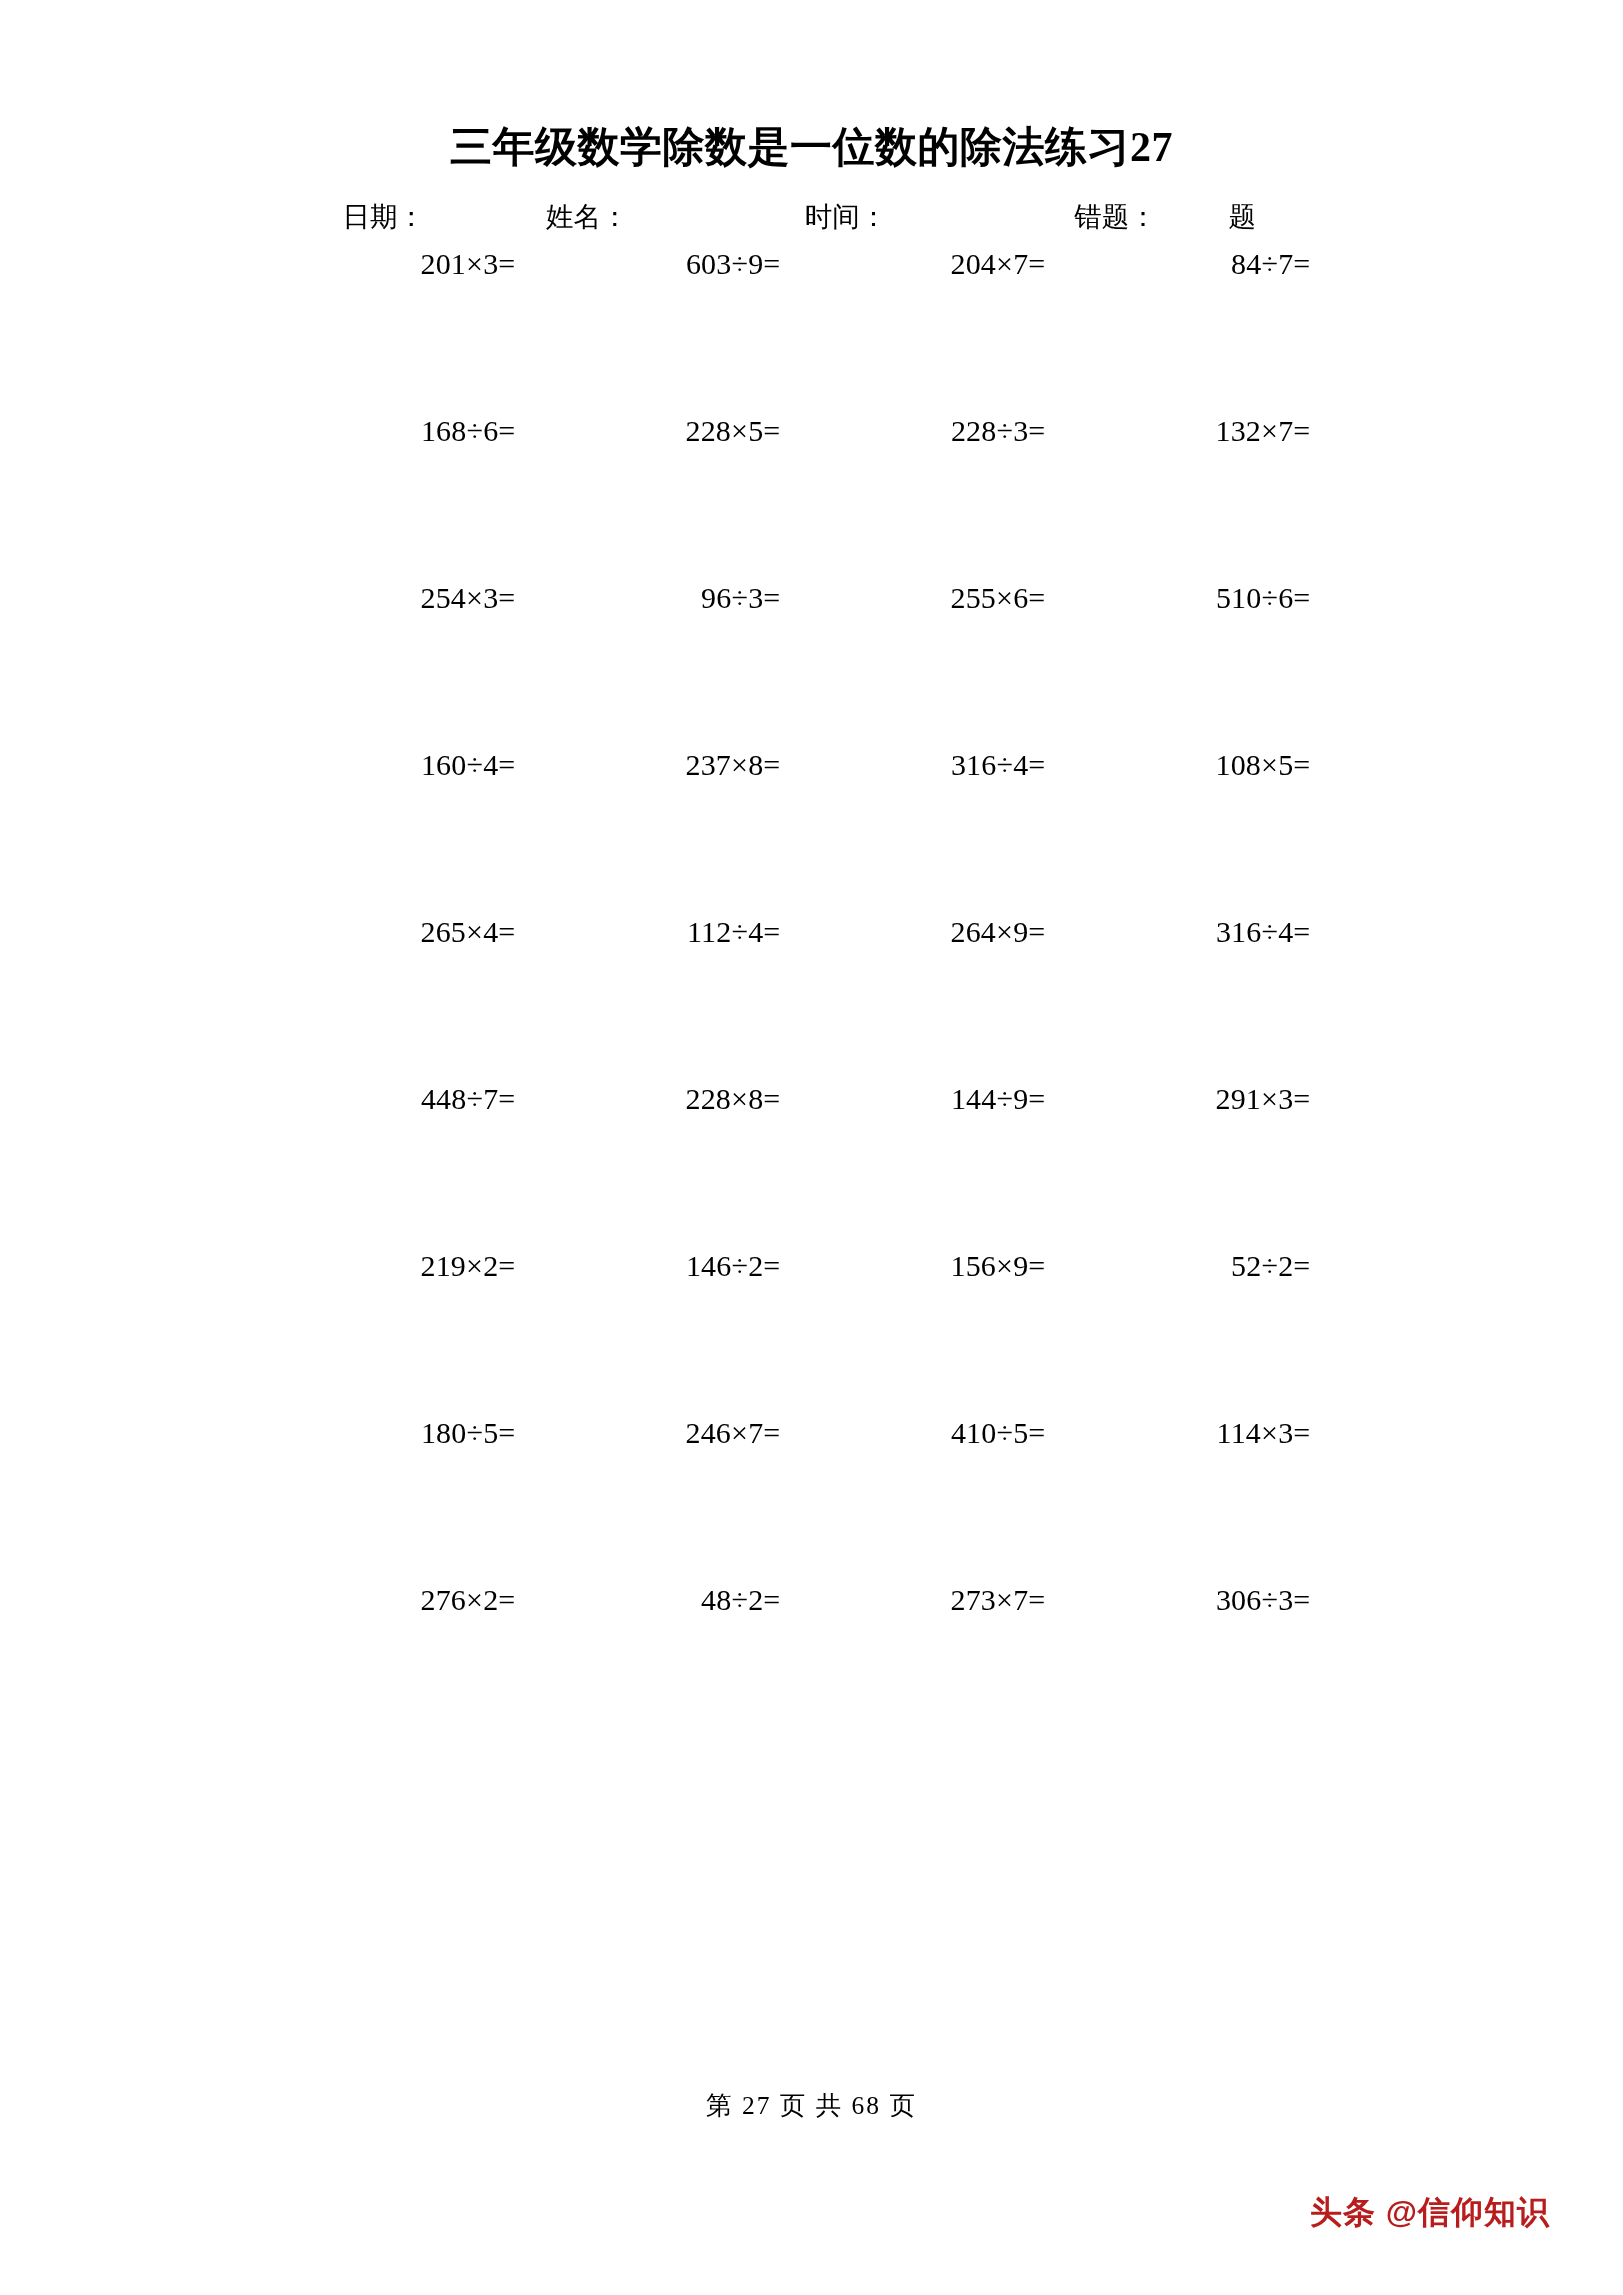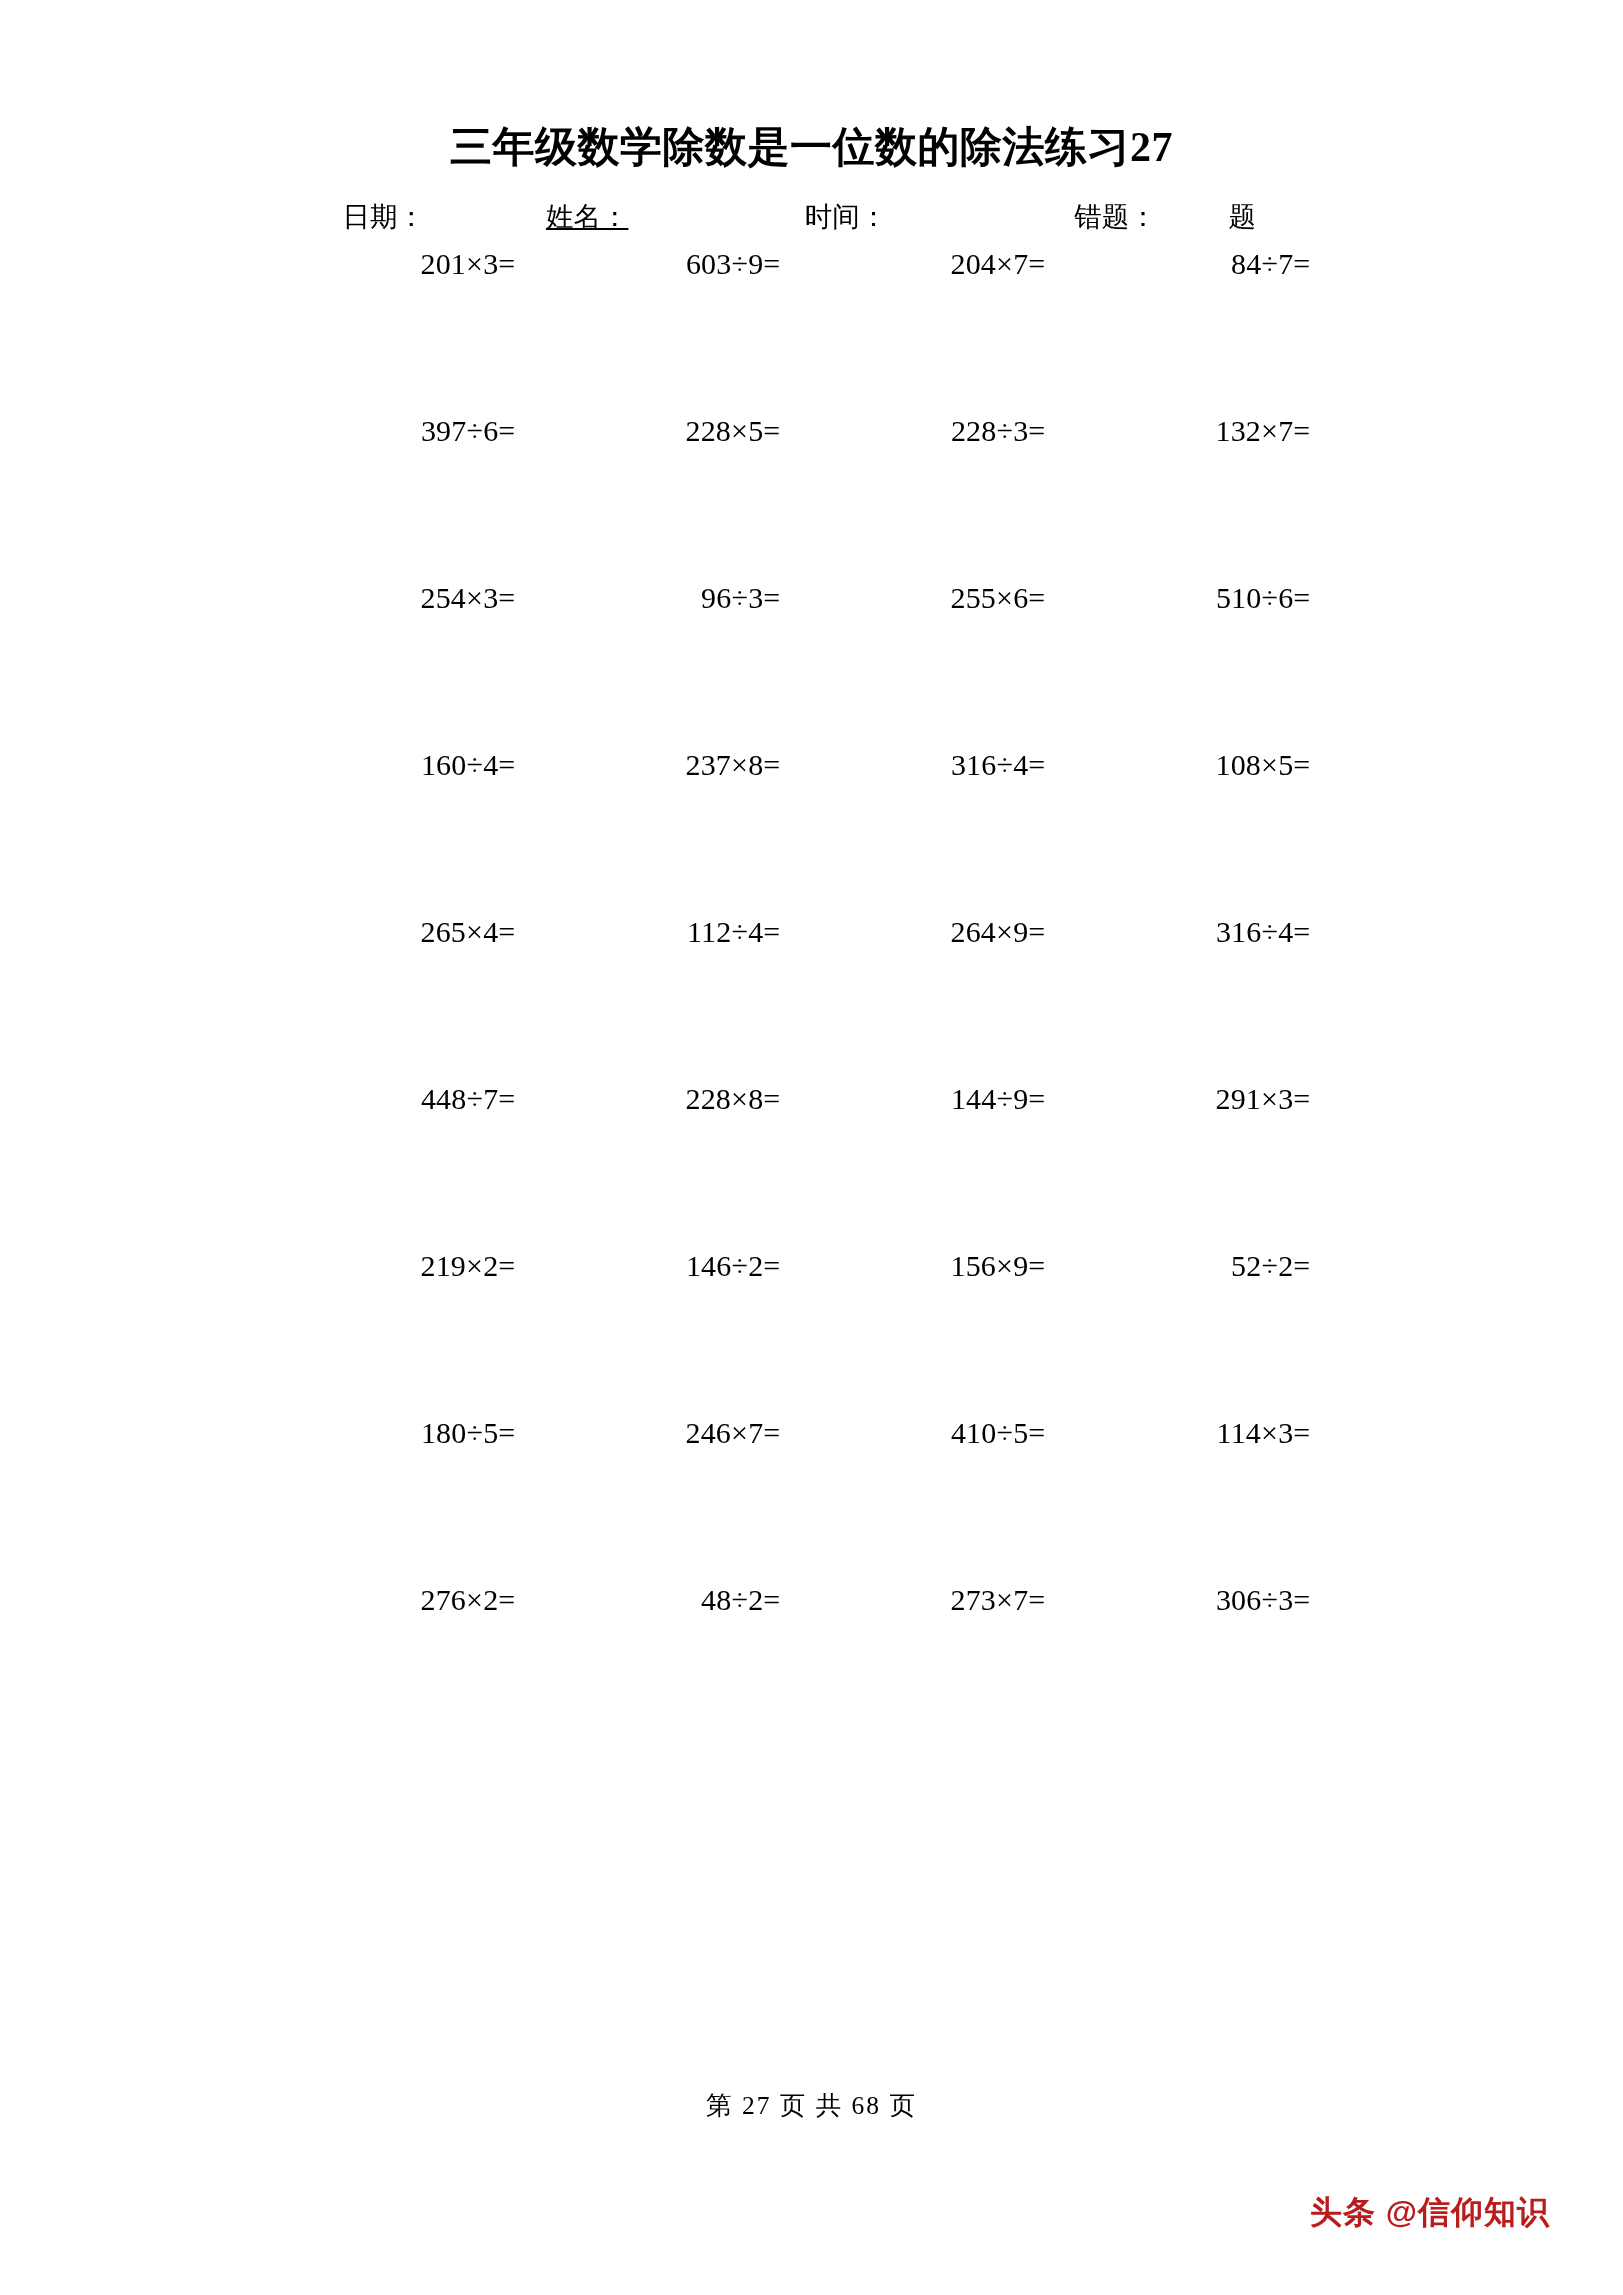--- a/index.html
+++ b/index.html
@@ -53,21 +53,21 @@
     display: flex;
     align-items: center;
   }
   .meta-cell {
     font-size: 27.5px;
     font-weight: 400;
     white-space: nowrap;
     font-family: "Liberation Serif", "DejaVu Serif", serif;
   }
   .meta-date   { width: 211px; text-align: left; padding-left: 22px; }
-  .meta-name   { width: 245px; text-align: left; padding-left: 52px; text-decoration: underline; }
+  .meta-name   { width: 245px; text-align: left; padding-left: 52px; }
   .meta-time   { width: 260px; text-align: left; padding-left: 83px; }
   .meta-wrong  { width: 162px; text-align: left; padding-left: 83px; }
   .meta-unit   { width: 103px; text-align: left; padding-left: 38px; }
 
   
   .grid {
     width: 100%;
     margin-top: 13.7px;
     display: flex;
     justify-content: center;
@@ -142,21 +142,21 @@
     <div class="grid-inner">
 
       <div class="prob-row">
         <div class="prob-cell">201×3=</div>
         <div class="prob-cell">603÷9=</div>
         <div class="prob-cell">204×7=</div>
         <div class="prob-cell">84÷7=</div>
       </div>
 
       <div class="prob-row">
-        <div class="prob-cell">397÷6=</div>
+        <div class="prob-cell">168÷6=</div>
         <div class="prob-cell">228×5=</div>
         <div class="prob-cell">228÷3=</div>
         <div class="prob-cell">132×7=</div>
       </div>
 
       <div class="prob-row">
         <div class="prob-cell">254×3=</div>
         <div class="prob-cell">96÷3=</div>
         <div class="prob-cell">255×6=</div>
         <div class="prob-cell">510÷6=</div>

